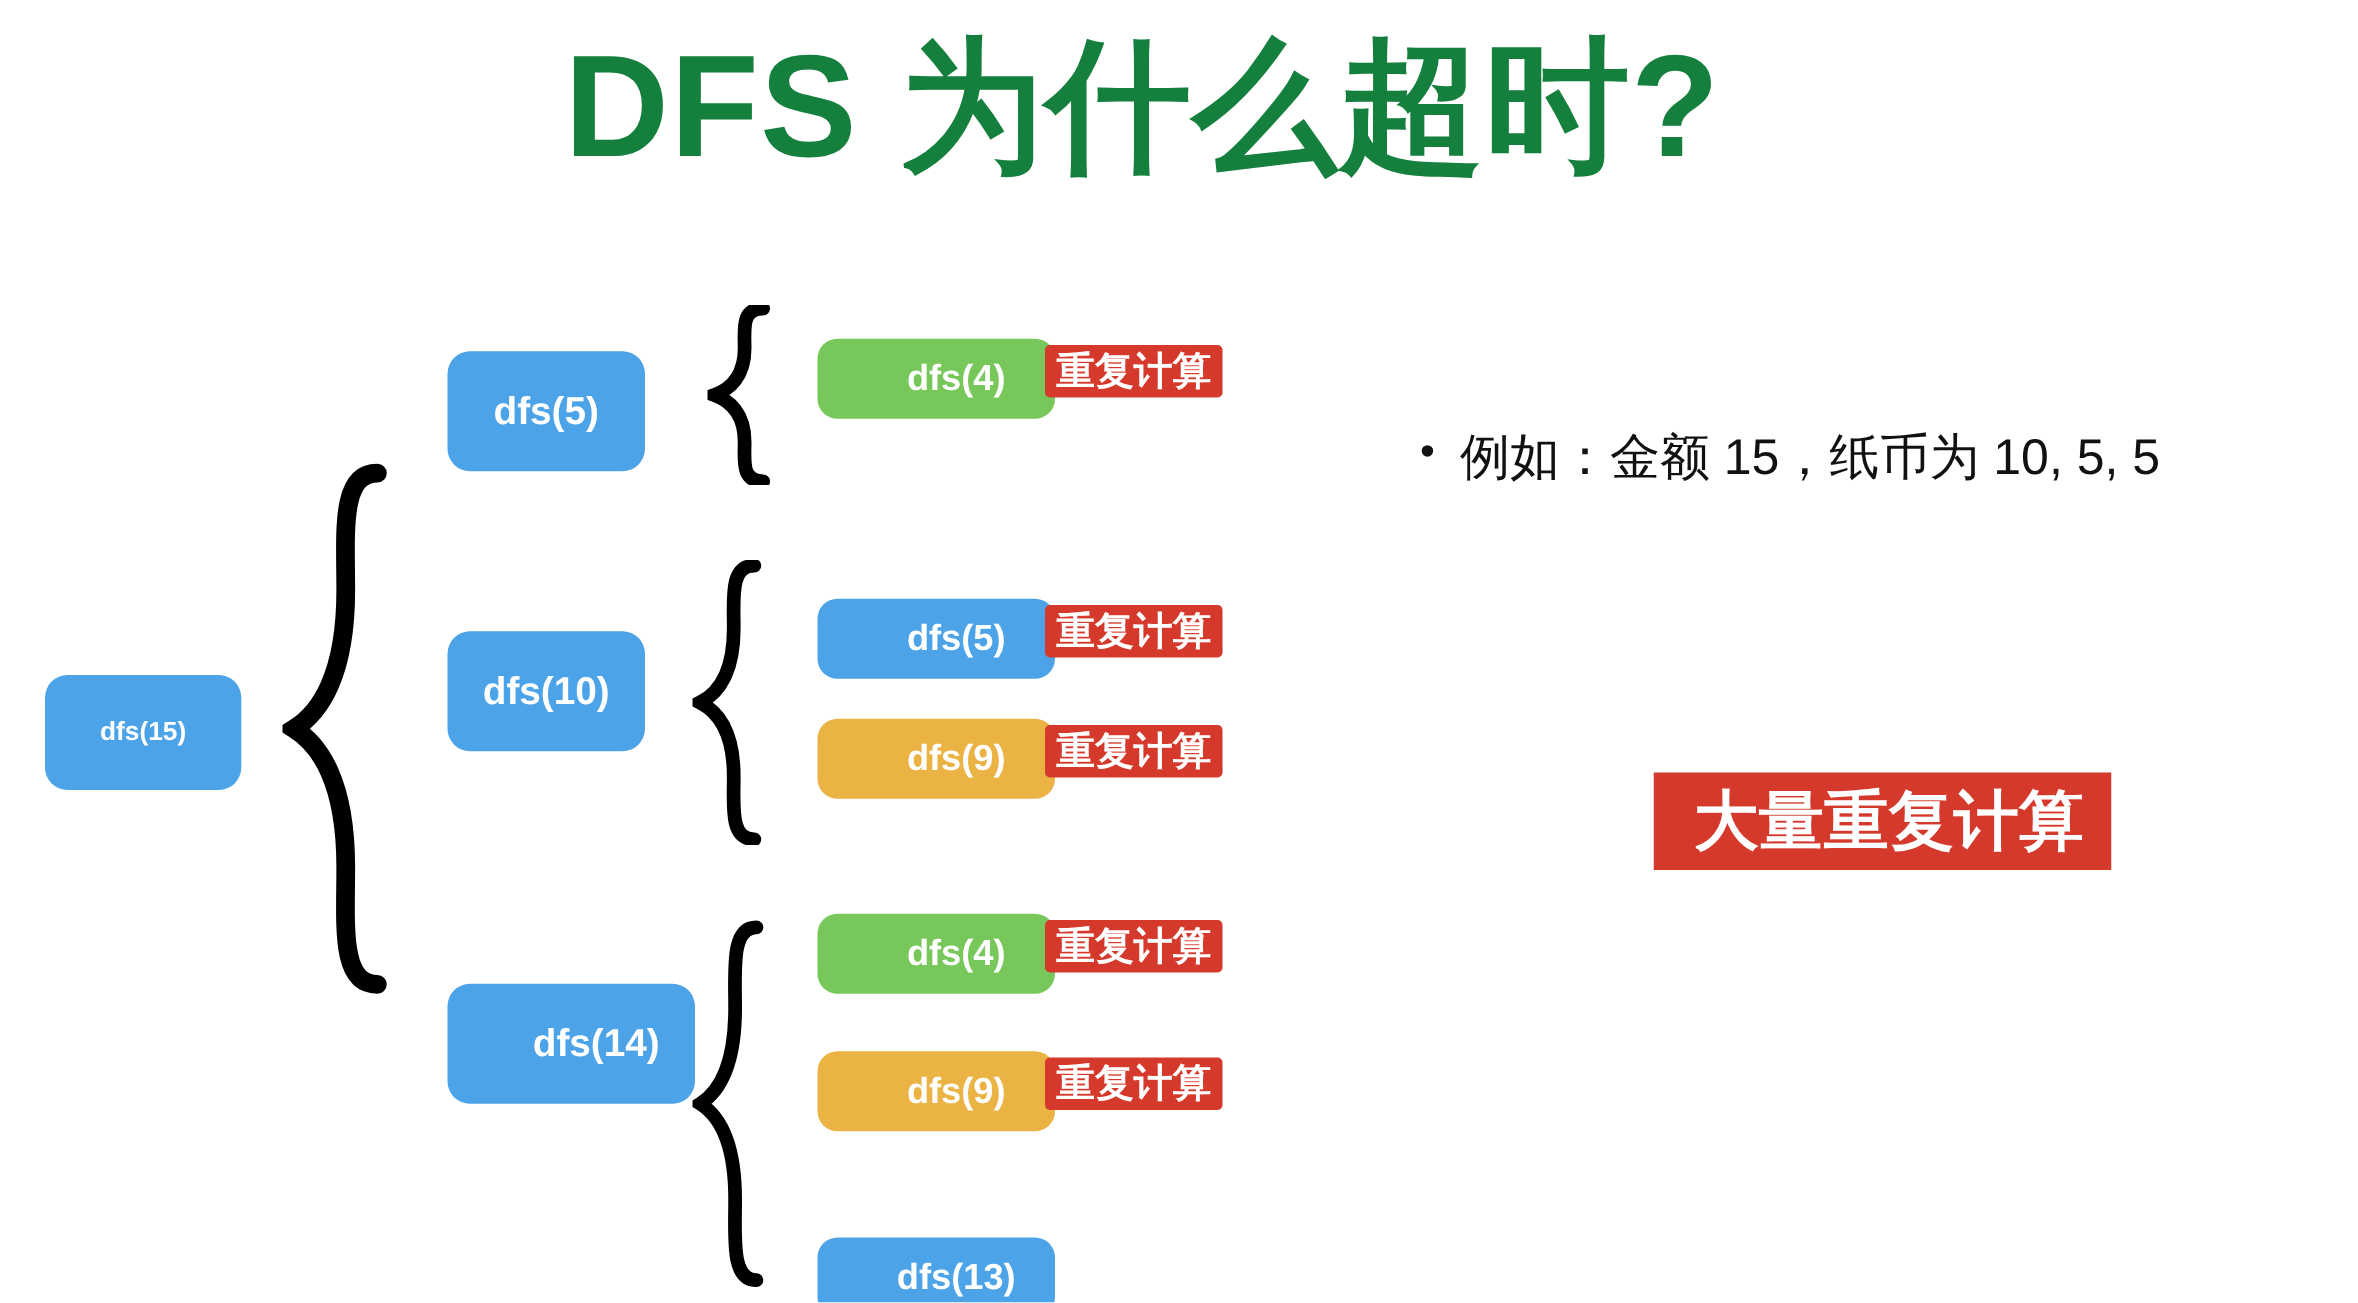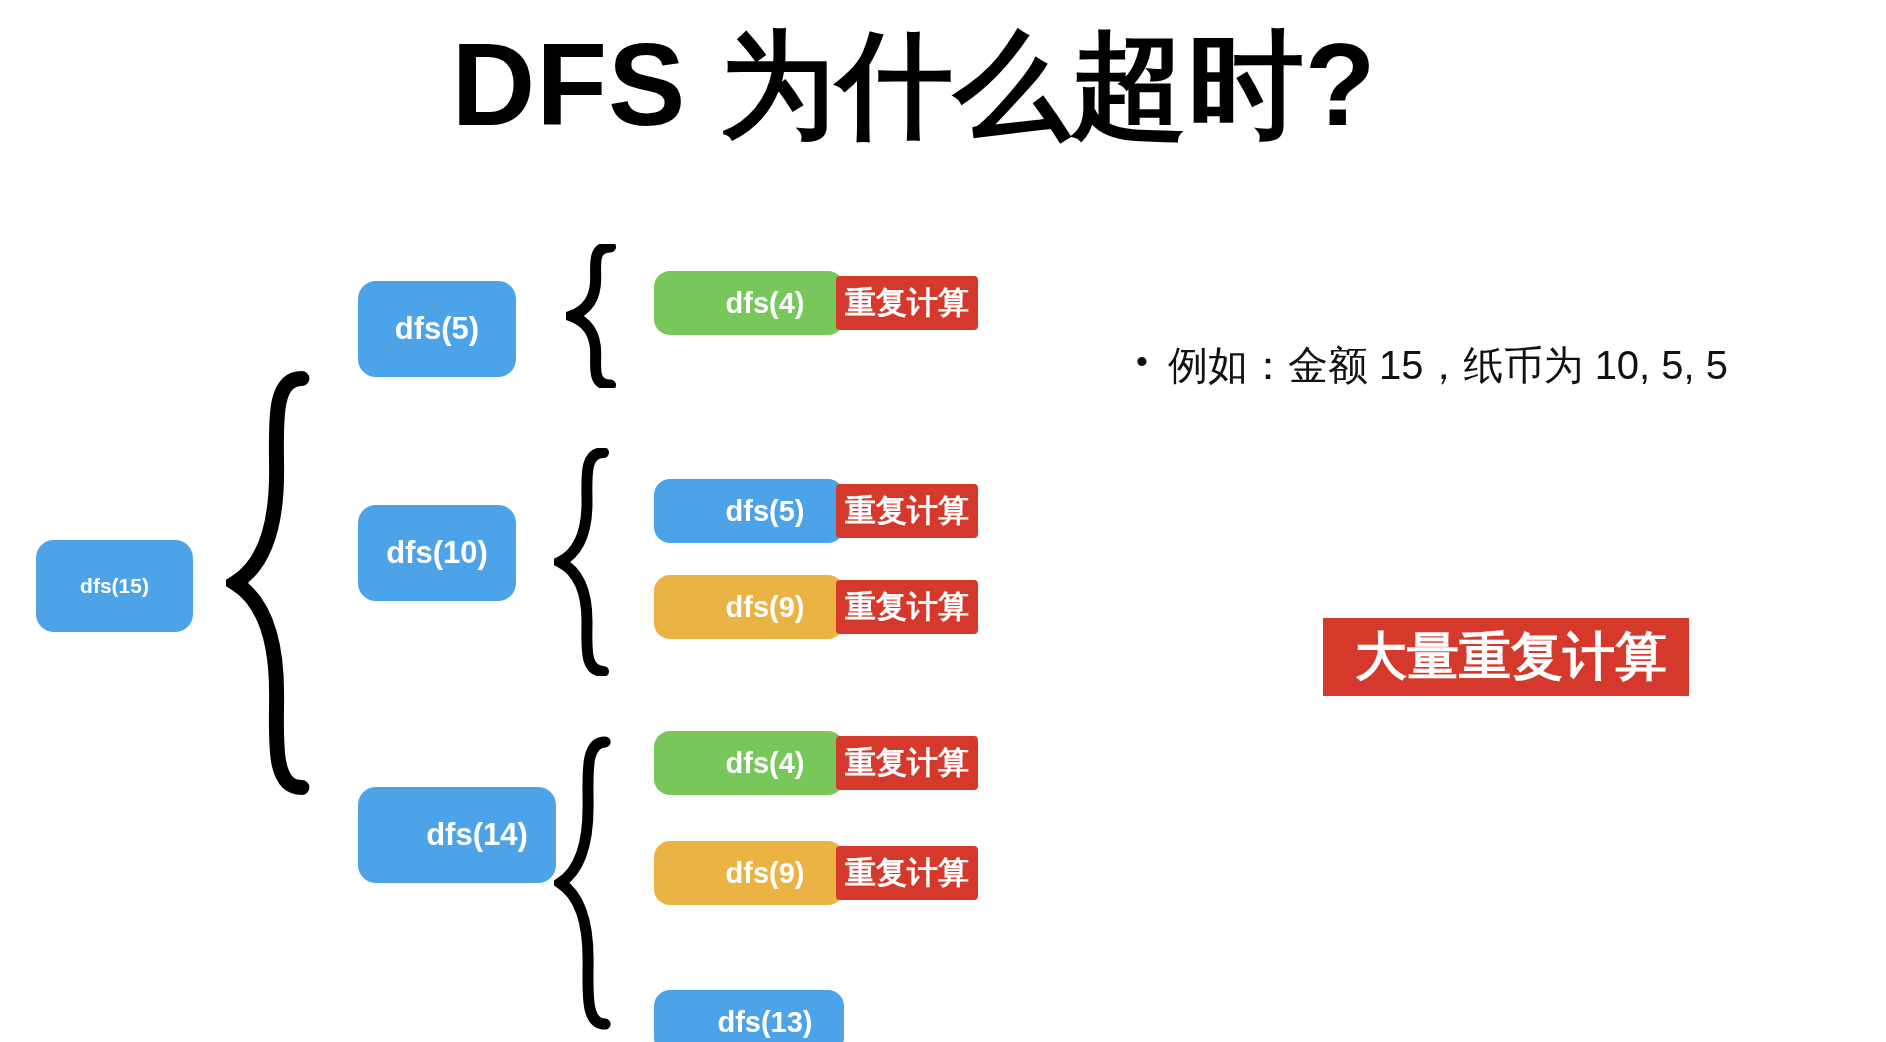--- a/index.html
+++ b/index.html
@@ -2,32 +2,32 @@
 <html><head>
 <meta charset="utf-8">
 <style>
   html,body{margin:0;padding:0;background:#fff;}
   .stage{
     position:relative;width:1886px;height:1042px;background:#ffffff;
     font-family:"Liberation Sans", sans-serif;overflow:hidden;
   }
   .title{
     position:absolute;top:8px;left:0;width:1828px;margin:0;
-    text-align:center;font-size:116px;font-weight:700;color:#000000;
+    text-align:center;font-size:116px;font-weight:700;color:#15803d;
     letter-spacing:1px;
   }
   .node{
     position:absolute;display:flex;align-items:center;justify-content:center;
     color:#fff;font-weight:700;border-radius:16px;
   }
   .node.root{width:157px;height:92px;font-size:21px;border-radius:18px;}
   .node.parent{width:158px;height:96px;font-size:31px;border-radius:18px;}
   .node.leaf{width:158px;height:64px;font-size:29px;padding-left:32px;}
   .badge{
-    position:absolute;width:142px;height:54px;border-radius:4px;
+    position:absolute;width:142px;height:42px;border-radius:4px;
     display:flex;align-items:center;justify-content:center;
     color:#fff;font-weight:700;font-size:31px;
   }
   .brace{position:absolute;display:block;}
   .note{
     position:absolute;left:1136px;top:338px;display:flex;gap:20px;
     font-size:40px;color:#111;white-space:nowrap;align-items:flex-start;
   }
   .note .bullet{font-size:34px;padding-top:4px;}
   .callout{

